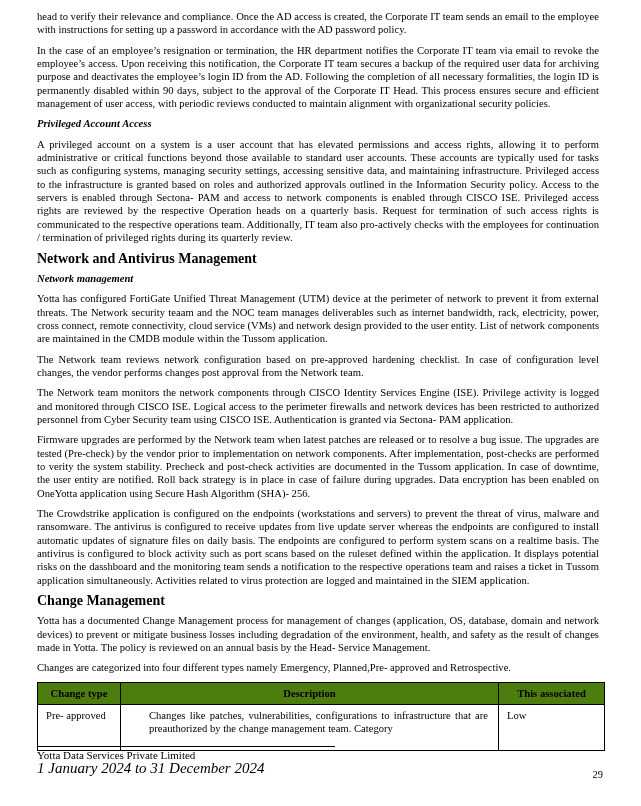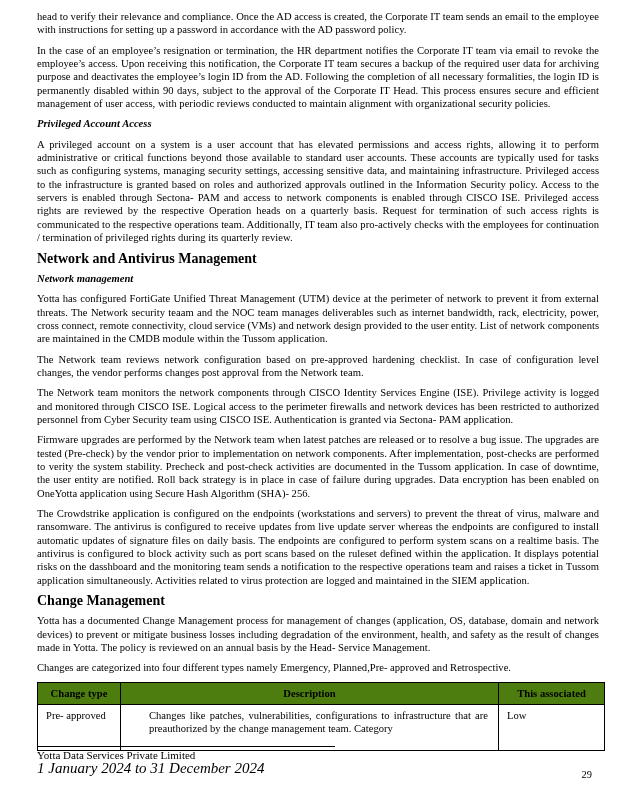--- a/index.html
+++ b/index.html
@@ -84,21 +84,21 @@
     font-size: 11px;
     line-height: 13px;
   }
   .footer-period {
     font-size: 15px;
     line-height: 13px;
     font-style: italic;
   }
   .page-number {
     position: absolute;
-    right: 44px;
+    right: 33px;
     top: 768px;
     font-size: 10.4px;
   }
 </style>
 </head>
 <body>
 
 <div class="page">
 
   <p class="para">head to verify their relevance and compliance. Once the AD access is created, the Corporate IT team sends an email to the employee with instructions for setting up a password in accordance with the AD password policy.</p>

